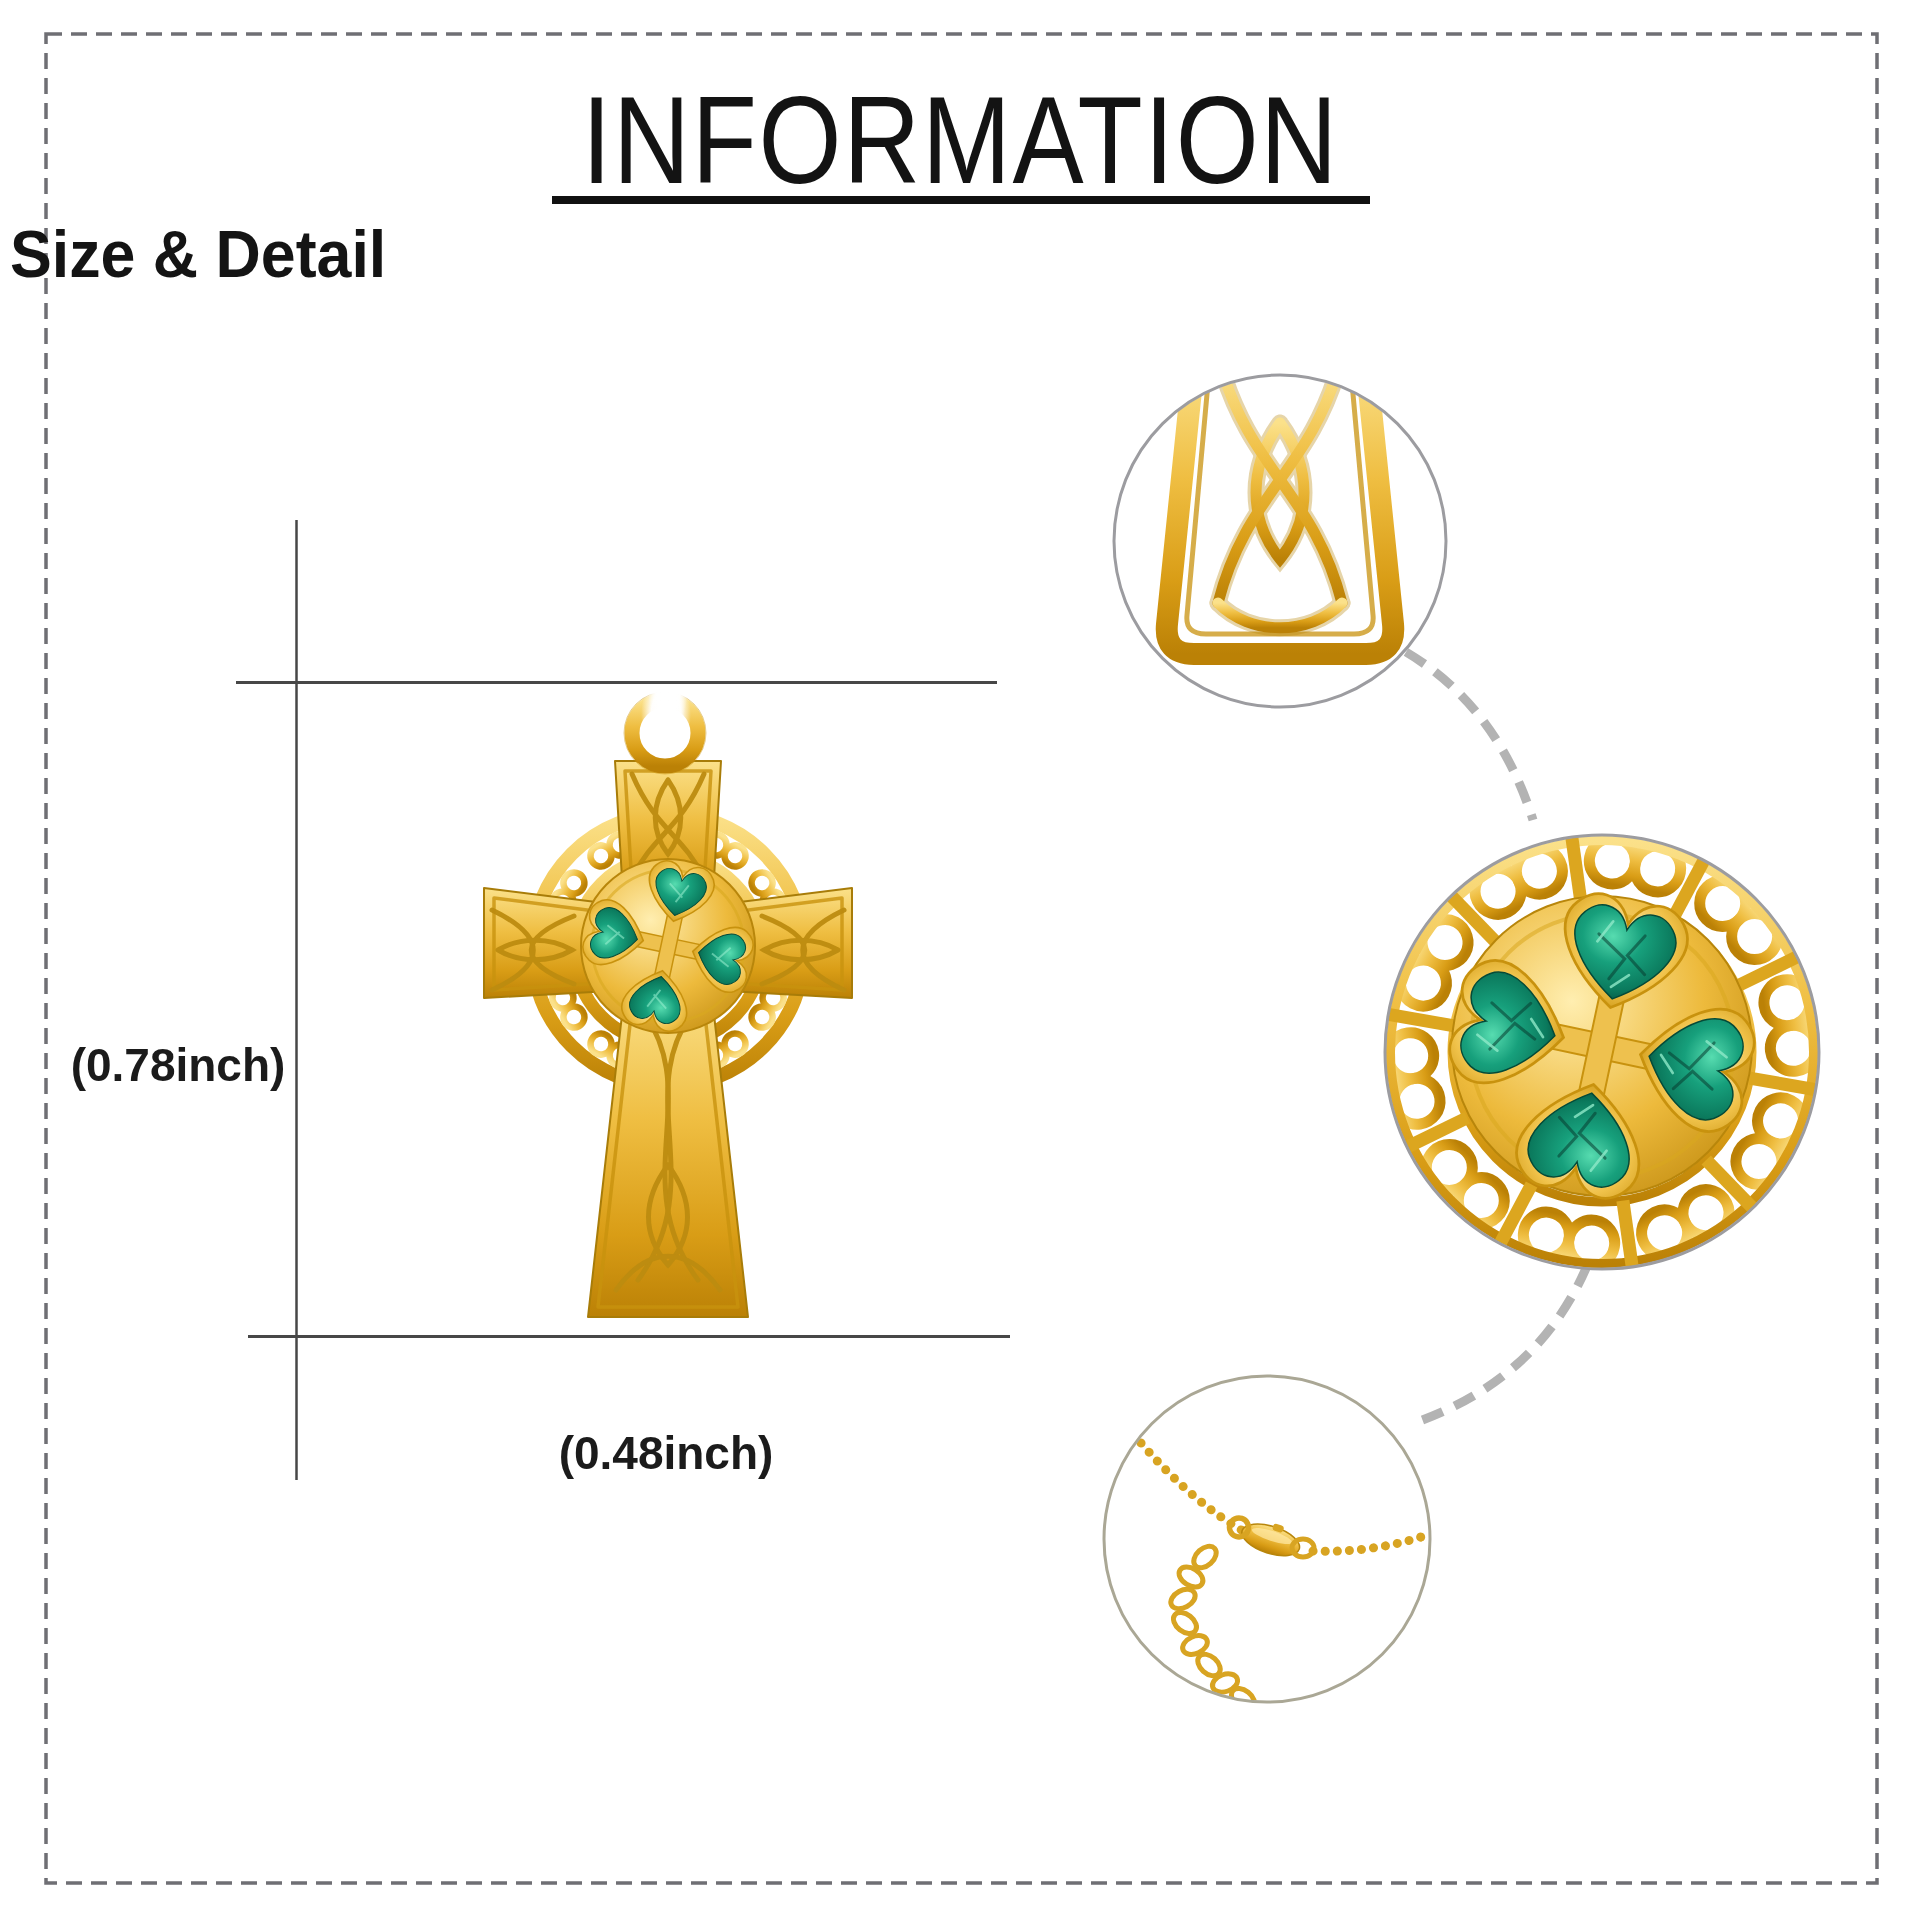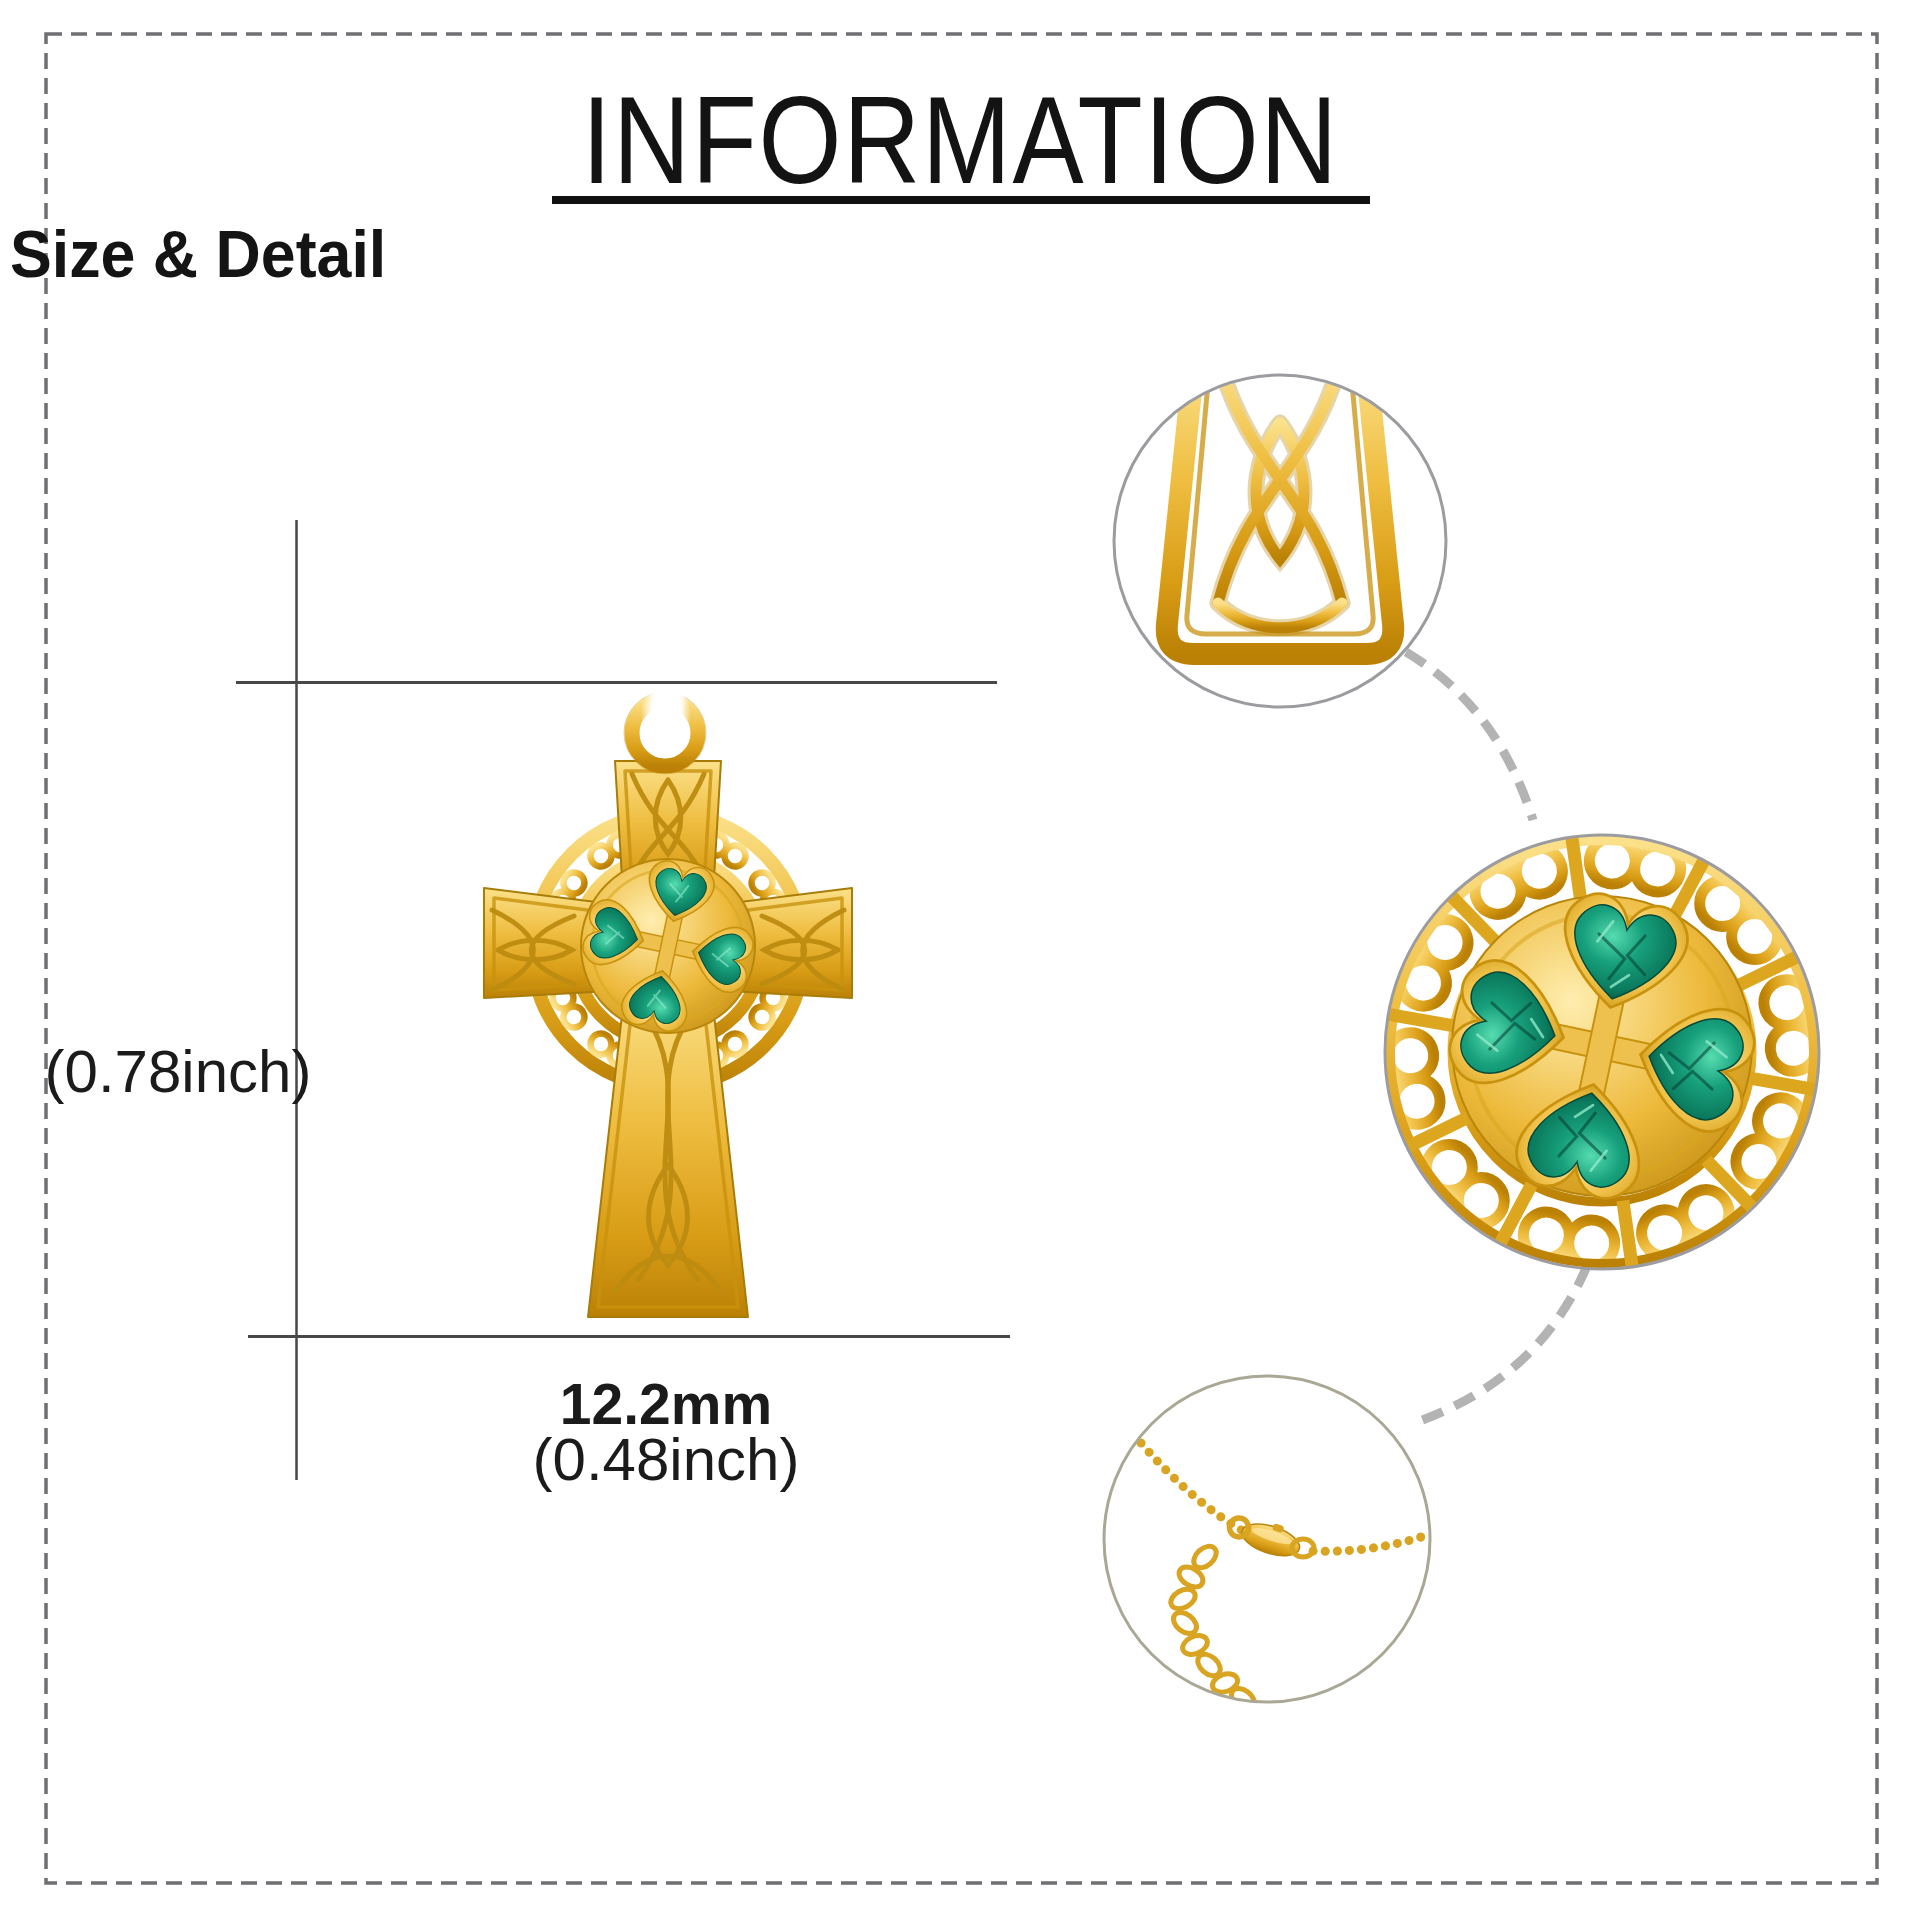--- a/index.html
+++ b/index.html
@@ -14,21 +14,21 @@
     white-space:nowrap;color:#131313;
   }
   .title .squish{display:inline-block;transform:scaleX(0.86);transform-origin:50% 50%;}
   .underline{left:552px;top:196px;width:818px;height:8px;background:#111111;}
   .subtitle{
     left:0;top:218px;width:1920px;text-align:left;
     font-size:66px;font-weight:bold;line-height:1.1;color:#141414;white-space:nowrap;
   }
   .subtitle .squish{display:inline-block;transform:scaleX(0.95);transform-origin:50% 50%;}
   .dim-main{font-size:57px;font-weight:bold;line-height:1;text-align:center;color:#1b1b1b;white-space:nowrap;}
-  .dim-sub{font-size:60px;font-weight:normal;line-height:1;text-align:center;color:#1b1b1b;white-space:nowrap;}
+  .dim-sub{font-size:46px;font-weight:bold;line-height:1;text-align:center;color:#1b1b1b;white-space:nowrap;}
   .h-mm{left:36px;top:984px;width:284px;}
   .h-in{left:36px;top:1042px;width:284px;}
   .w-mm{left:518px;top:1376px;width:296px;}
   .w-in{left:518px;top:1430px;width:296px;}
   svg{display:block;}
 </style>
 </head>
 <body>
 
 <div class="canvas">
@@ -410,16 +410,15 @@
 
   <div class="abs title">
     <span class="squish">INFORMATION</span>
   </div>
   <div class="abs underline"></div>
   <div class="abs subtitle">
     <span class="squish">Size &amp; Detail</span>
   </div>
 
   <div class="abs dim-sub h-in">(0.78inch)</div>
-  <div class="abs dim-main w-mm">12.2mm</div>
   <div class="abs dim-sub w-in">(0.48inch)</div>
 
 </div>
 
 </body></html>

